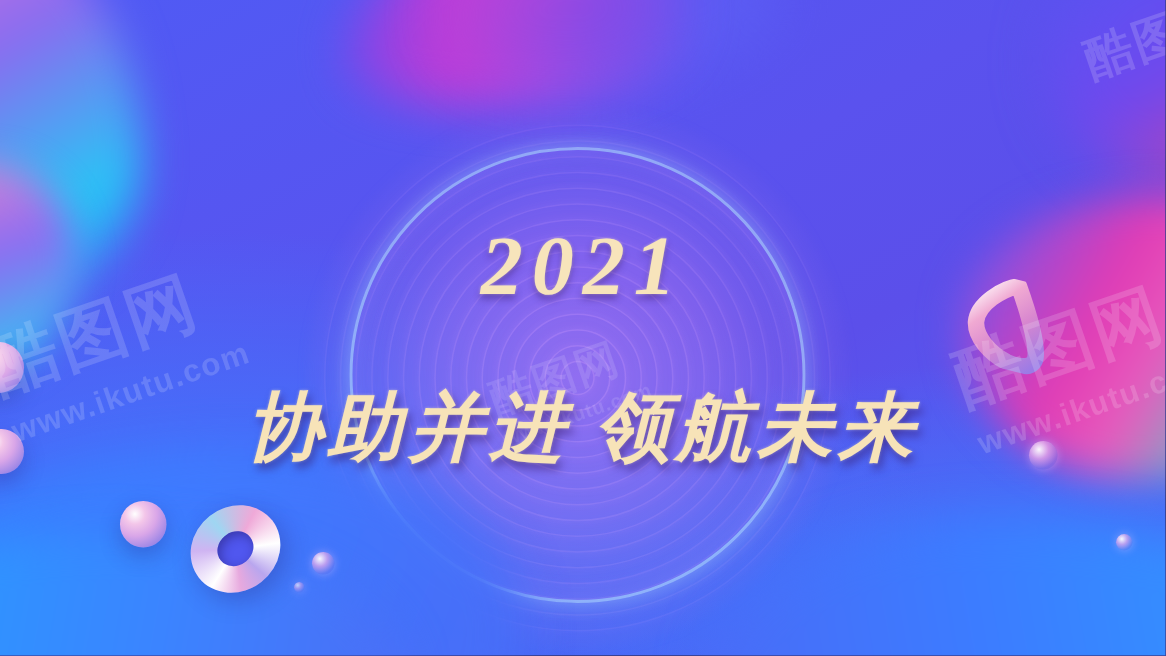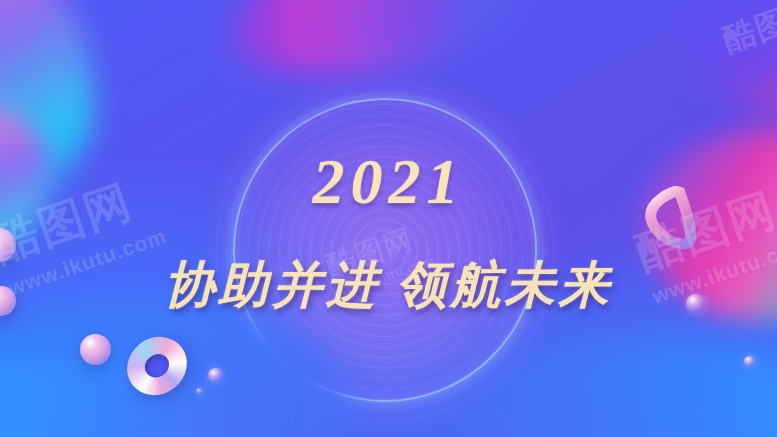--- a/index.html
+++ b/index.html
@@ -149,21 +149,21 @@
     background:radial-gradient(circle at 35% 30%, rgba(255,255,255,.95) 0%, rgba(226,170,236,.75) 35%, rgba(140,130,235,.35) 70%, rgba(110,110,235,.08) 100%);
     box-shadow:0 0 6px rgba(220,190,255,.45);
   }
 
   
   .headline{
     position:absolute;left:0;right:0;top:150px;
     text-align:center;
     font-family:"Liberation Serif","DejaVu Serif",serif;
     font-weight:700;
-    font-size:64px;
+    font-size:56px;
     letter-spacing:6px;
     color:#F7E4BB;
     text-shadow:0 3px 5px rgba(60,30,110,0.45), 0 0 2px rgba(255,240,210,.6);
     line-height:1;
     font-style:italic;
   }
   .subline{
     position:absolute;left:0;right:0;top:252px;
     text-align:center;
     font-family:"Liberation Serif","DejaVu Serif",serif;

